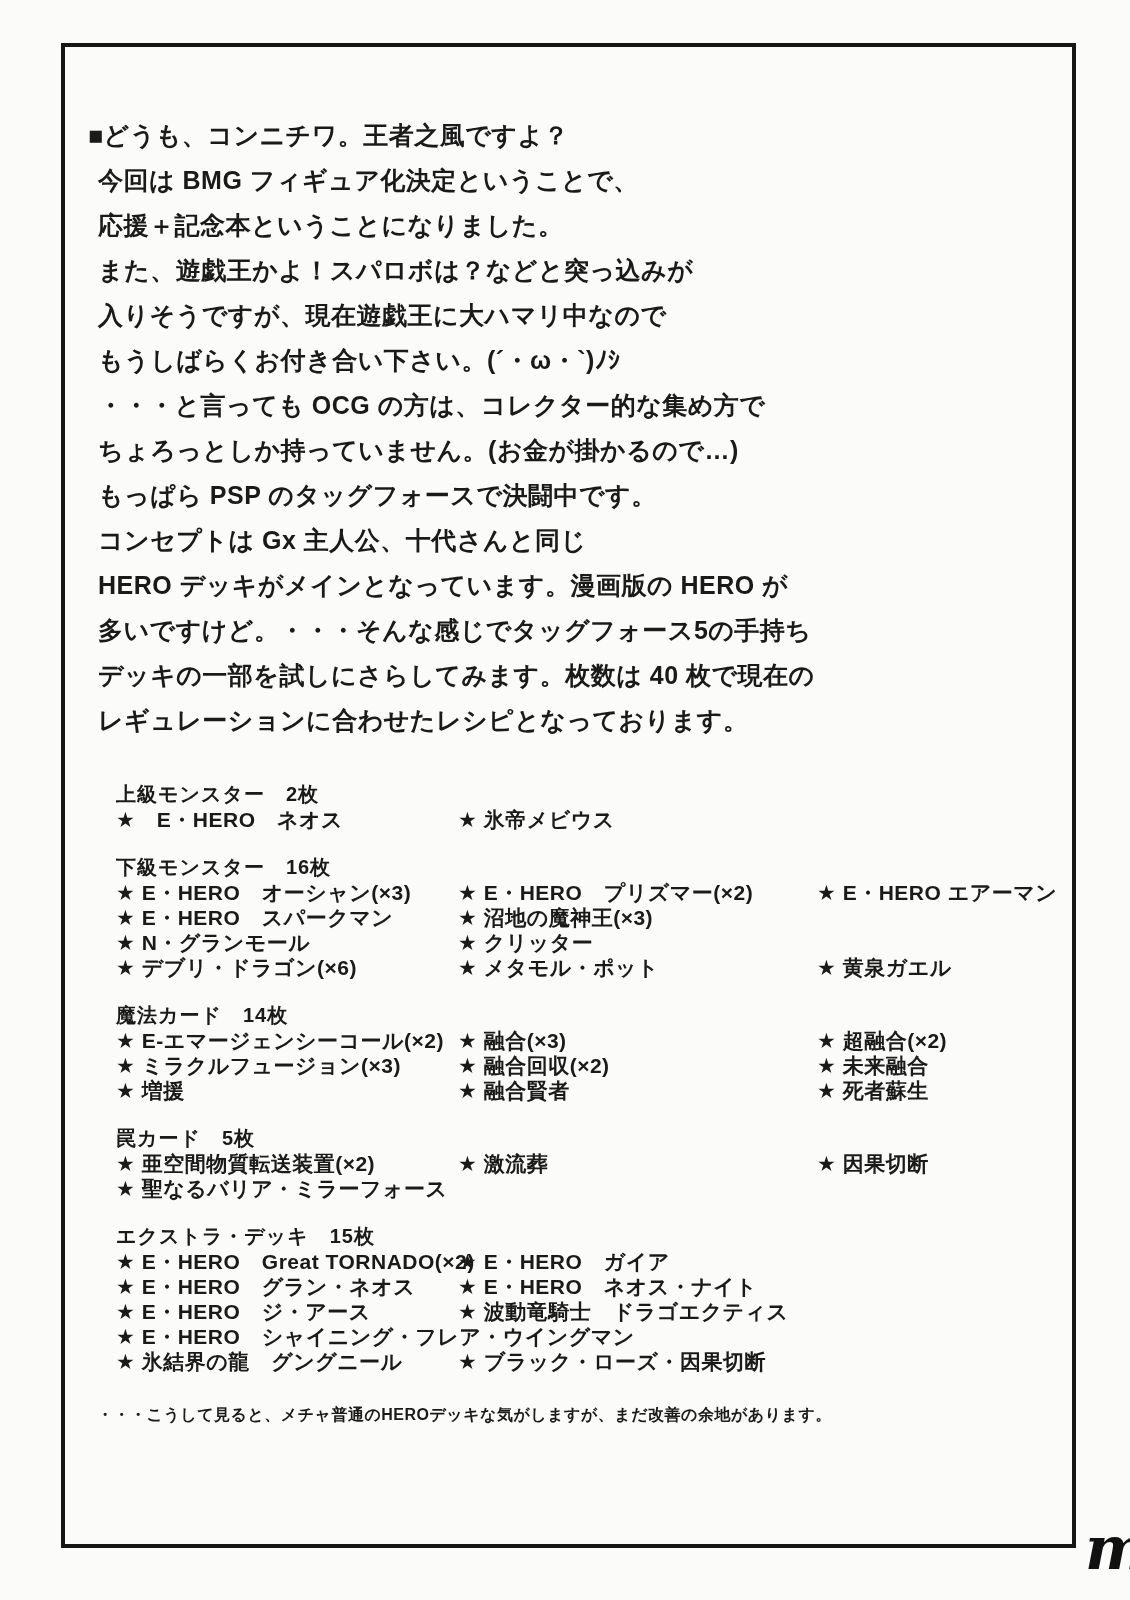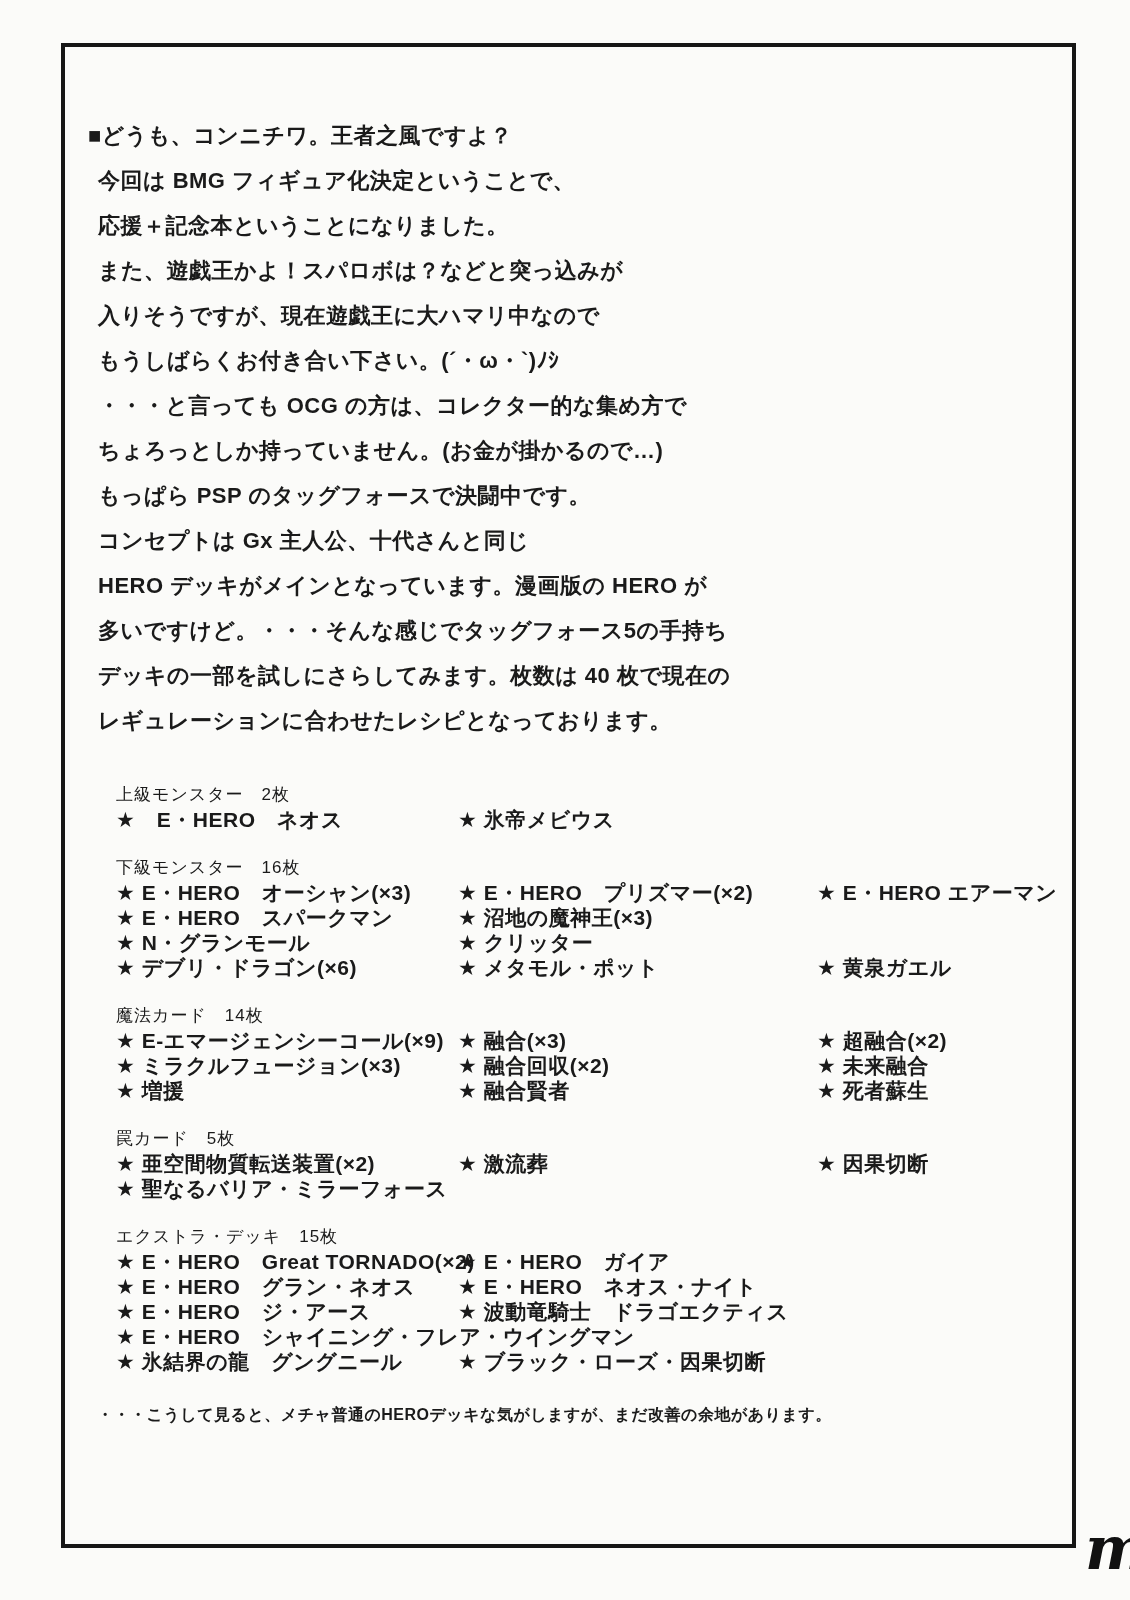--- a/index.html
+++ b/index.html
@@ -15,30 +15,30 @@
   .frame{
     position:absolute;left:61px;top:43px;
     width:1007px;height:1497px;
     border:4px solid #161616;
     background:#fbfbf9;
   }
   .intro{
     position:absolute;left:23px;top:66px;
   }
   .intro-line{
-    font-size:22px;line-height:45px;font-weight:bold;
+    font-size:25px;line-height:45px;font-weight:bold;
     letter-spacing:0.5px;white-space:nowrap;
   }
   .intro-line.cont{padding-left:10px;}
   .decks{
     position:absolute;left:51px;top:735px;width:950px;
   }
   .section{margin-bottom:23px;}
   .section-header{
-    font-size:17px;font-weight:normal;line-height:25px;
+    font-size:20px;font-weight:bold;line-height:25px;
     letter-spacing:1px;white-space:nowrap;
   }
   .deck-row{position:relative;height:25px;width:950px;}
   .cell{
     position:absolute;top:0;white-space:nowrap;
     font-size:21px;font-weight:bold;line-height:25px;letter-spacing:0.5px;
   }
   .c0{left:0;}
   .c1{left:342px;}
   .c2{left:701px;}
@@ -99,21 +99,21 @@
           </div>
           <div class="deck-row">
             <span class="cell c0">★ デブリ・ドラゴン(×6)</span>
             <span class="cell c1">★ メタモル・ポット</span>
             <span class="cell c2">★ 黄泉ガエル</span>
           </div>
         </div>
         <div class="section">
           <div class="section-header">魔法カード　14枚</div>
           <div class="deck-row">
-            <span class="cell c0">★ E-エマージェンシーコール(×9)</span>
+            <span class="cell c0">★ E-エマージェンシーコール(×2)</span>
             <span class="cell c1">★ 融合(×3)</span>
             <span class="cell c2">★ 超融合(×2)</span>
           </div>
           <div class="deck-row">
             <span class="cell c0">★ ミラクルフュージョン(×3)</span>
             <span class="cell c1">★ 融合回収(×2)</span>
             <span class="cell c2">★ 未来融合</span>
           </div>
           <div class="deck-row">
             <span class="cell c0">★ 増援</span>

